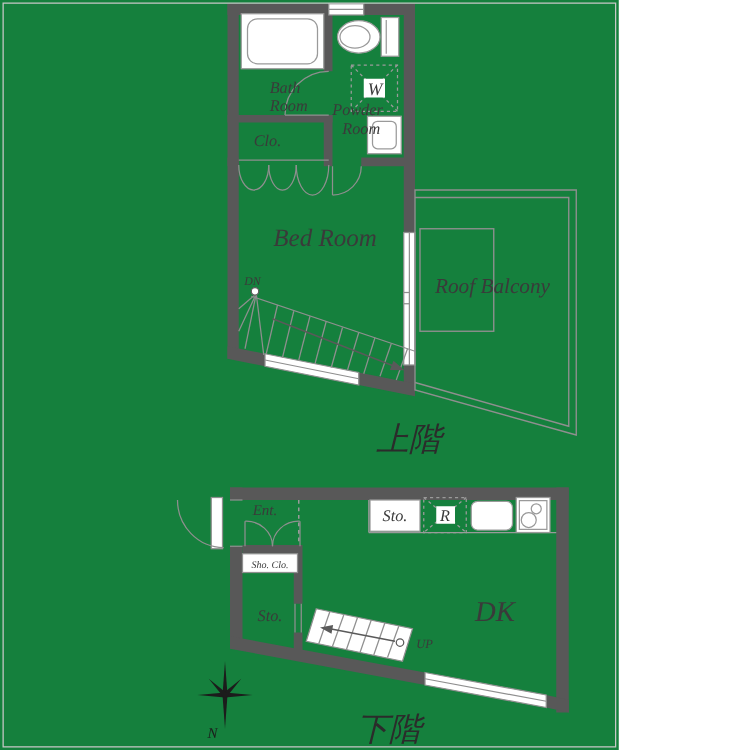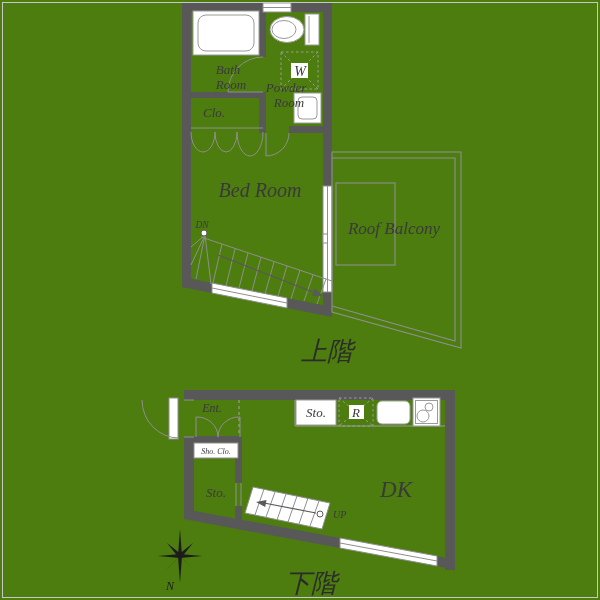--- a/index.html
+++ b/index.html
@@ -1,16 +1,16 @@
 <!DOCTYPE html>
 <html><head>
 <meta charset="utf-8">
 <style>
   html,body{margin:0;padding:0;background:#ffffff;}
-  .canvas{position:relative;width:600px;height:600px;background:#4d7c0f;overflow:hidden;}
+  .canvas{position:relative;width:495px;height:600px;background:#15803d;overflow:hidden;}
   .frame{position:absolute;inset:2px;border:1px solid #c8c8c8;pointer-events:none;}
   svg{position:absolute;left:0;top:0;}
   text{font-family:"Liberation Serif","DejaVu Serif",serif;font-style:italic;}
   .cjk{font-family:"Liberation Serif","DejaVu Serif",serif;}
 </style>
 </head>
 <body>
 
 <div class="canvas">
 <svg width="600" height="600" viewBox="0 0 600 600">

